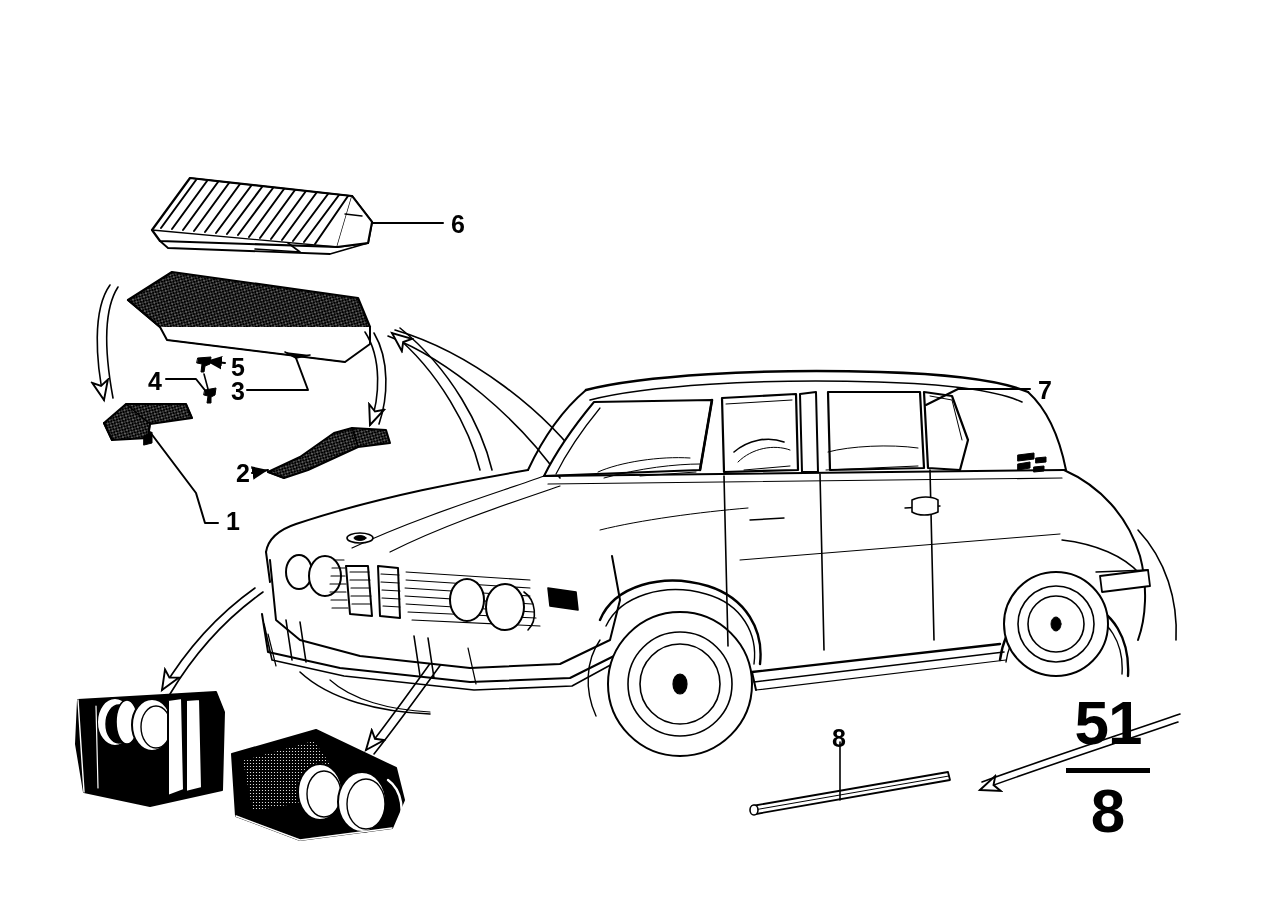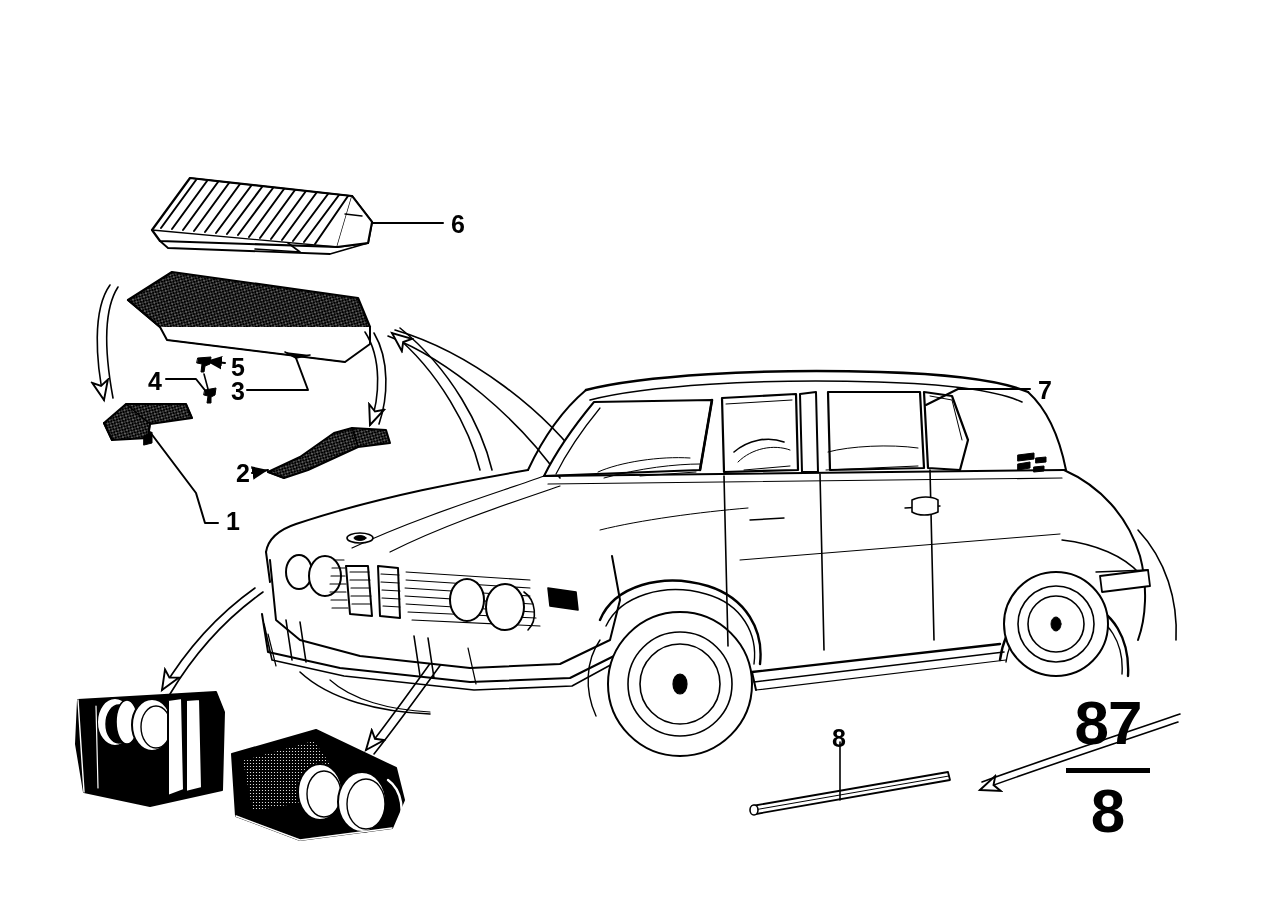--- a/index.html
+++ b/index.html
@@ -304,17 +304,17 @@
 
 <div class="callout n" style="left:226px;top:509px;">1</div>
 <div class="callout n" style="left:236px;top:461px;">2</div>
 <div class="callout n" style="left:231px;top:379px;">3</div>
 <div class="callout n" style="left:148px;top:369px;">4</div>
 <div class="callout n" style="left:231px;top:355px;">5</div>
 <div class="callout n" style="left:451px;top:212px;">6</div>
 <div class="callout n" style="left:1038px;top:378px;">7</div>
 <div class="callout n" style="left:832px;top:726px;">8</div>
 
-<div class="partno" id="grp-num">87</div>
+<div class="partno" id="grp-num">51</div>
 <div id="grp-rule"></div>
 <div class="partno" id="grp-den">8</div>
 
 </div>
 
 </body></html>

